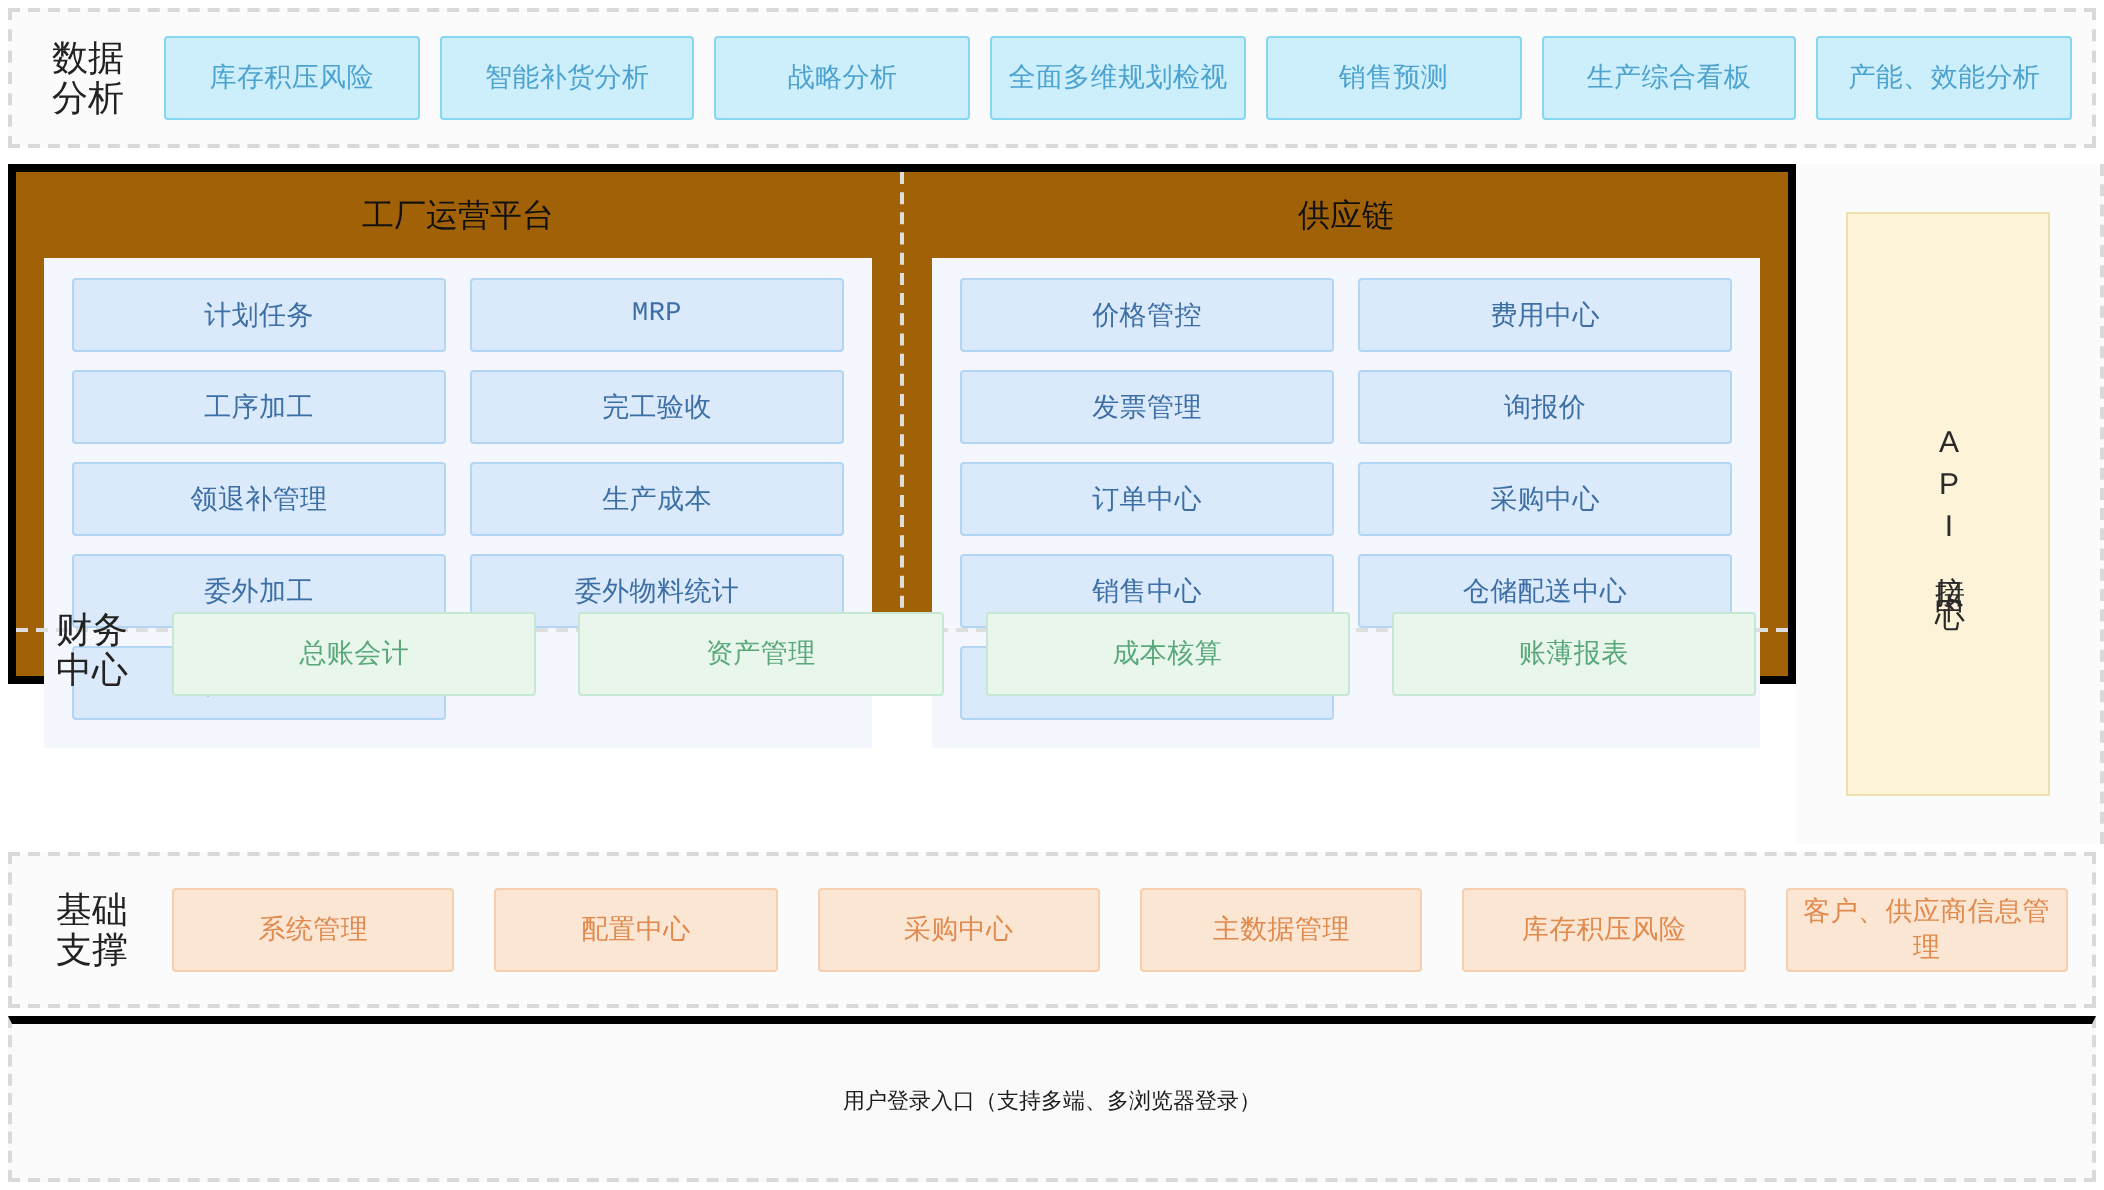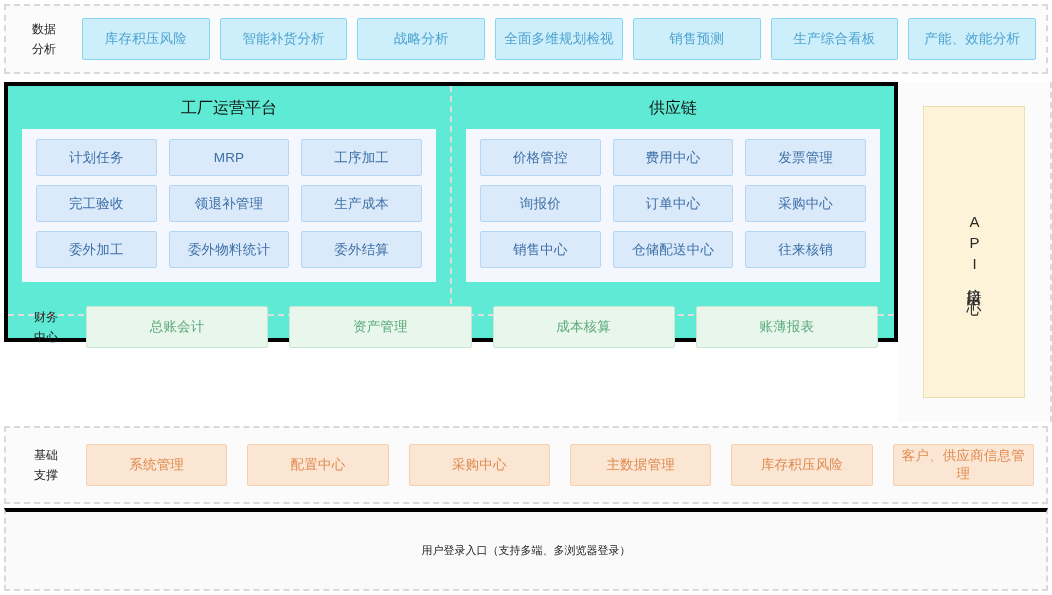--- a/index.html
+++ b/index.html
@@ -25,21 +25,21 @@
   
   .dashed-sec {
     position: absolute;
     border: 2px dashed #d9d9d9;
     background: #fbfbfb;
     box-sizing: border-box;
   }
 
   
   .row-label {
-    font-size: 12px;
+    font-size: 18px;
     line-height: 20px;
     color: #222;
     text-align: center;
     white-space: pre-line;
     flex: 0 0 56px;
     font-weight: 400;
   }
 
   
   .tile {
@@ -102,21 +102,22 @@
 
   
   #black-box {
     position: absolute;
     left: 4px;
     top: 82px;
     width: 894px;
     height: 260px;
     border: 4px solid #000000;
     box-sizing: border-box;
-    background: #5eead4;
+    background: #a16207;
+    font-family: Liberation Mono, monospace;
   }
   #black-box-topline {
     position: absolute;
     left: 898px;
     top: 82px;
     width: 154px;
     height: 4px;
     background: #000000;
   }
   #black-box-botline {
@@ -153,21 +154,21 @@
     color: #111;
     margin: 4px 0 10px 0;
     font-weight: 400;
   }
   .panel-grid {
     width: 100%;
     background: #f4f8fe;
     padding: 10px 14px 14px 14px;
     box-sizing: border-box;
     display: grid;
-    grid-template-columns: repeat(3, 1fr);
+    grid-template-columns: repeat(2, 1fr);
     gap: 9px 12px;
   }
   .panel-grid .tile {
     height: 37px;
   }
 
   
   #mid-lower {
     position: absolute;
     left: 0;

